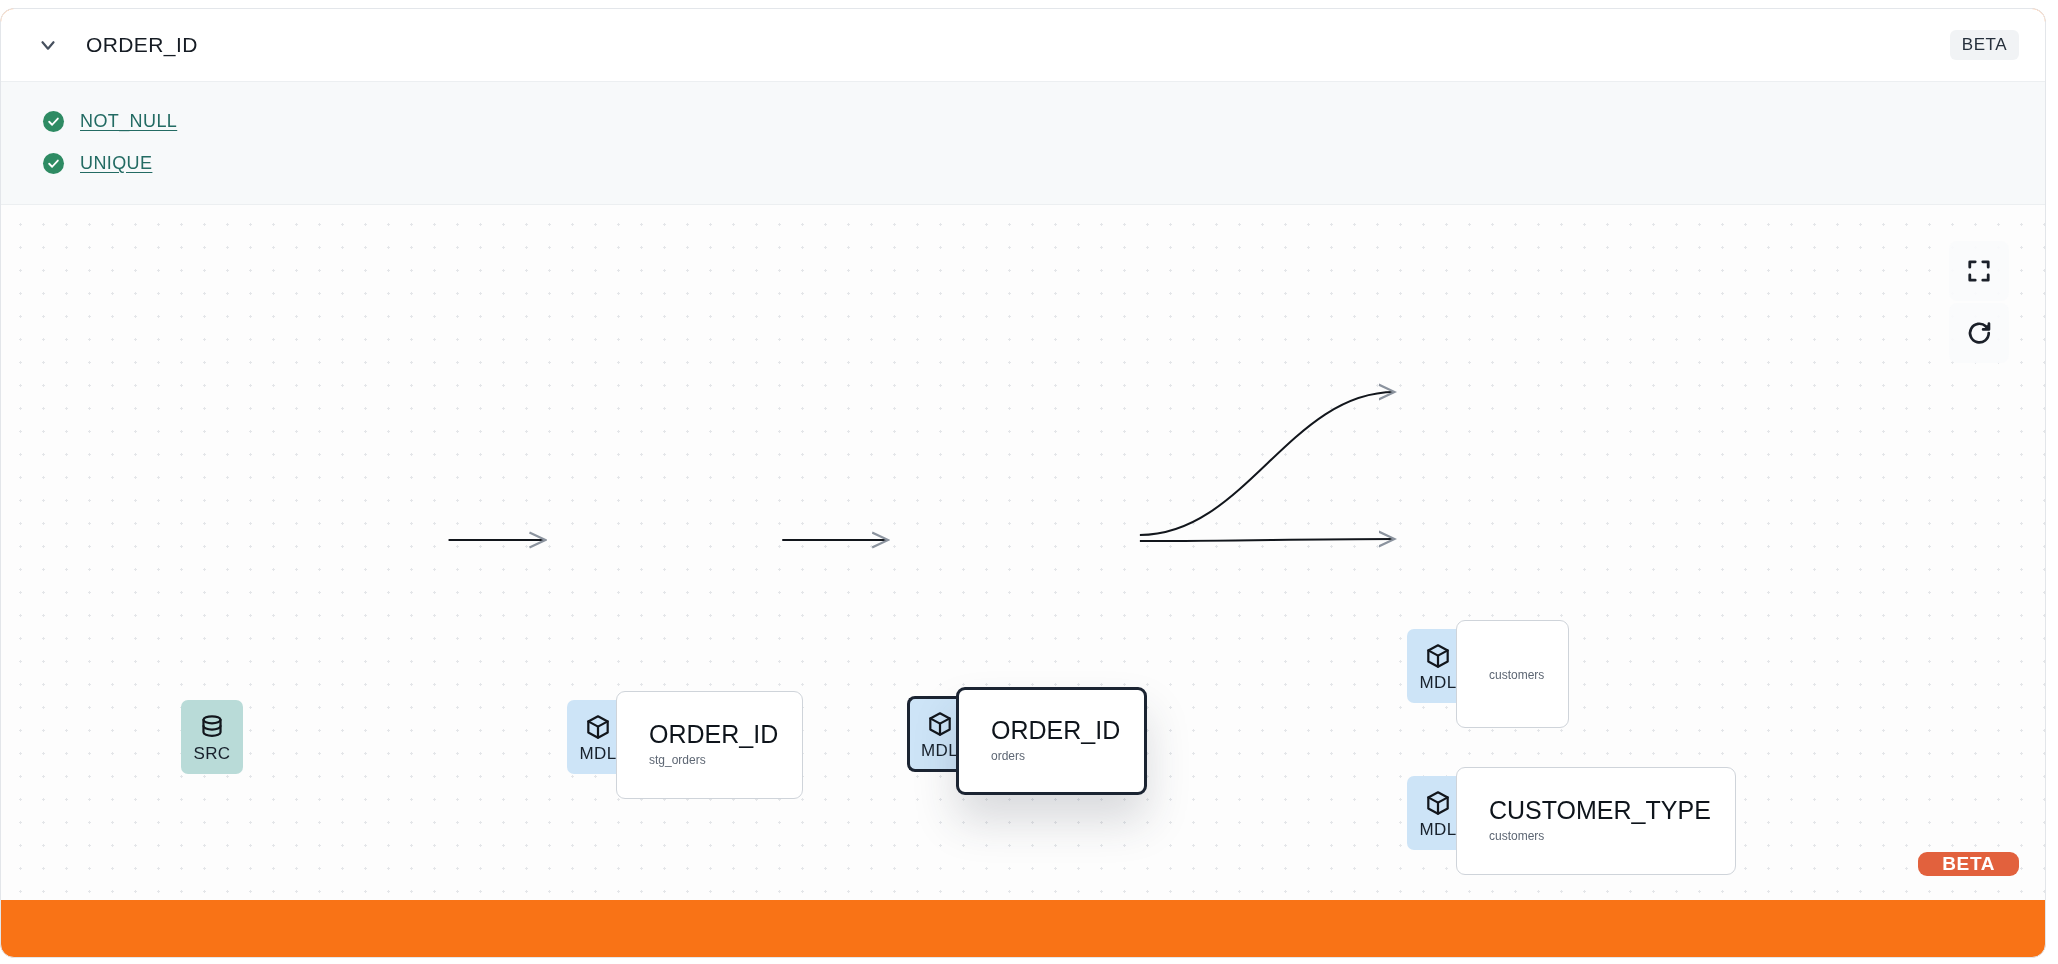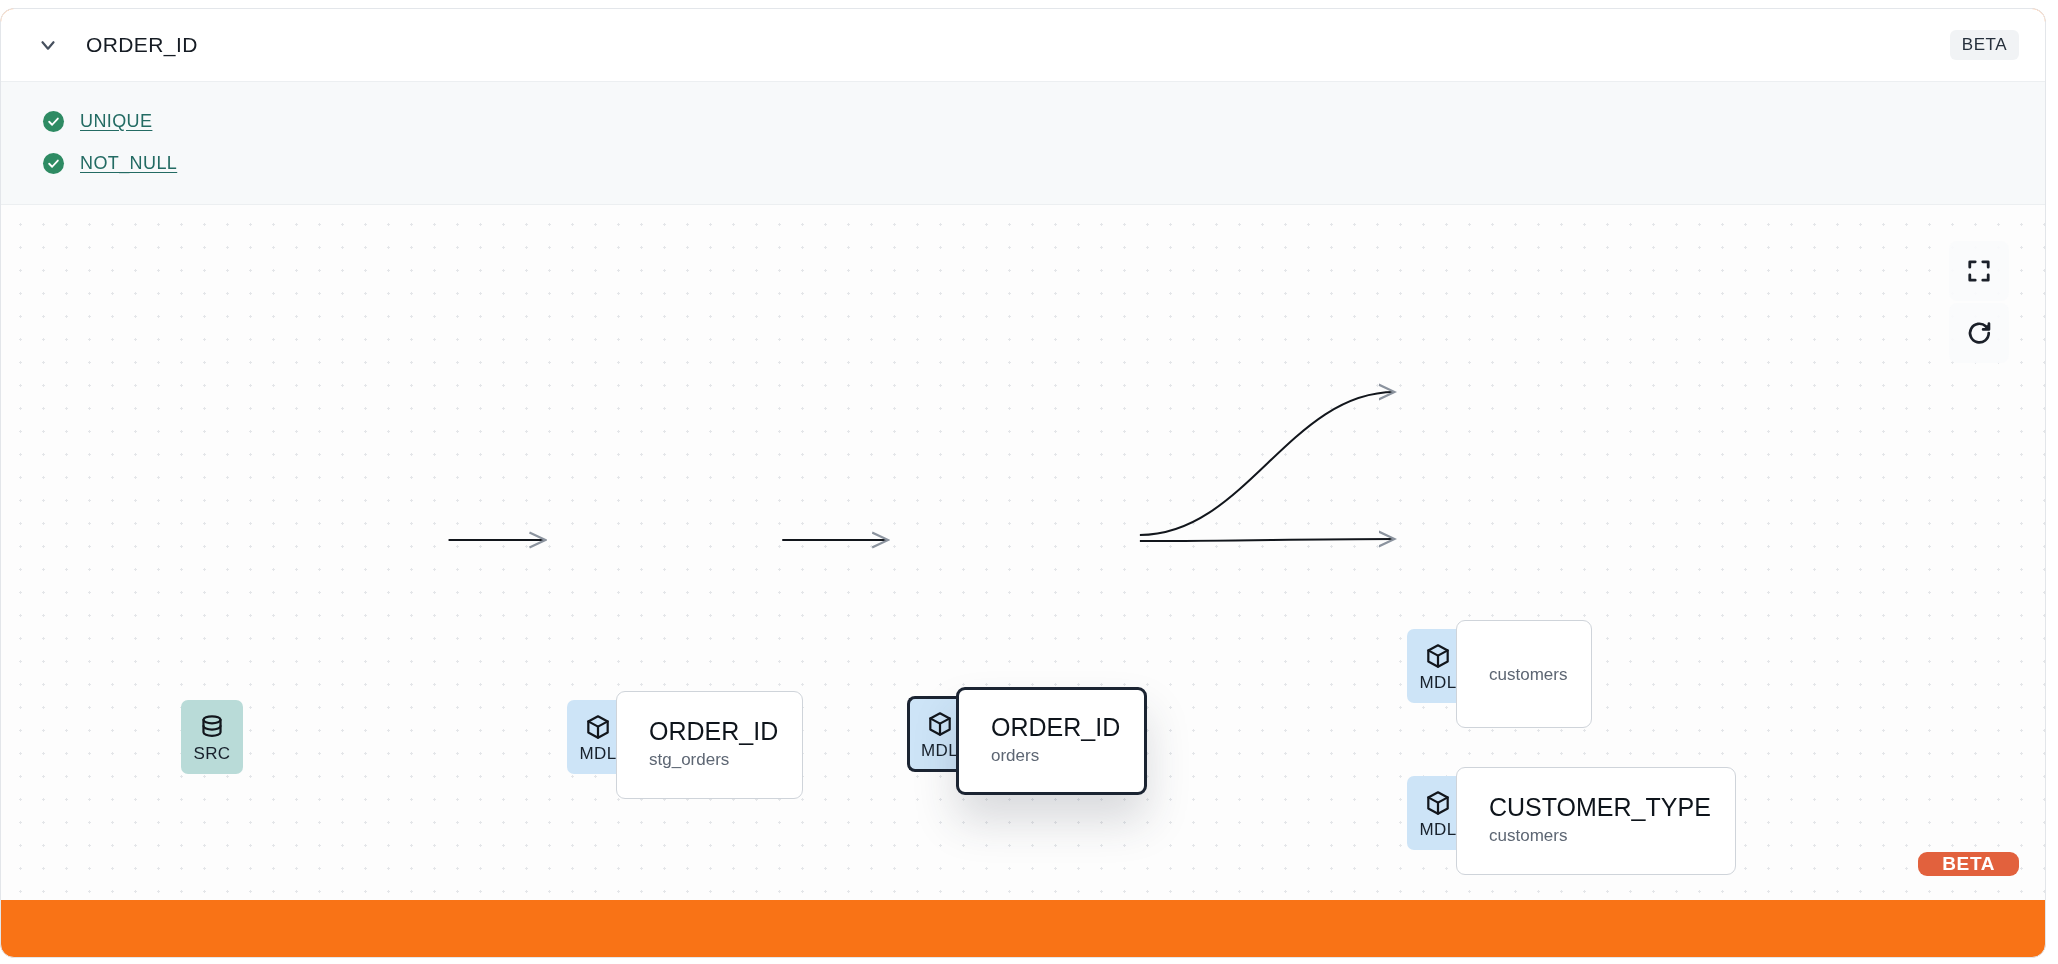--- a/index.html
+++ b/index.html
@@ -153,21 +153,21 @@
     position: relative;
     z-index: 2;
   }
   .node-name {
     font-size: 25px;
     color: #0e141b;
     line-height: 1.15;
     white-space: nowrap;
   }
   .node-sub {
-    font-size: 17px;
+    font-size: 12px;
     color: #5d6673;
     margin-top: 5px;
     white-space: nowrap;
   }
 
   
   .node.selected .node-badge {
     border: 3px solid #1b2432;
     border-right: none;
     border-radius: 8px 0 0 8px;
@@ -232,29 +232,29 @@
   </div>
 
 
   <div class="tests">
     <div class="test-row">
       <span class="check-icon">
         <svg width="13" height="13" viewBox="0 0 24 24" fill="none" stroke="#ffffff" stroke-width="3.4" stroke-linecap="round" stroke-linejoin="round">
           <polyline points="4 12.5 9.5 18 20 6.5"></polyline>
         </svg>
       </span>
-      <span class="test-link">UNIQUE</span>
+      <span class="test-link">NOT_NULL</span>
     </div>
     <div class="test-row">
       <span class="check-icon">
         <svg width="13" height="13" viewBox="0 0 24 24" fill="none" stroke="#ffffff" stroke-width="3.4" stroke-linecap="round" stroke-linejoin="round">
           <polyline points="4 12.5 9.5 18 20 6.5"></polyline>
         </svg>
       </span>
-      <span class="test-link">NOT_NULL</span>
+      <span class="test-link">UNIQUE</span>
     </div>
   </div>
 
   <div class="canvas">
 
     <svg class="edges" viewBox="0 0 2046 695" preserveAspectRatio="none">
       <defs>
         <marker id="arw" markerWidth="9" markerHeight="9" refX="8" refY="4.5" orient="auto" markerUnits="strokeWidth">
           <path d="M0,0.8 L8,4.5 L0,8.2" fill="none" stroke="#8b939e" stroke-width="1.1"></path>
         </marker>

